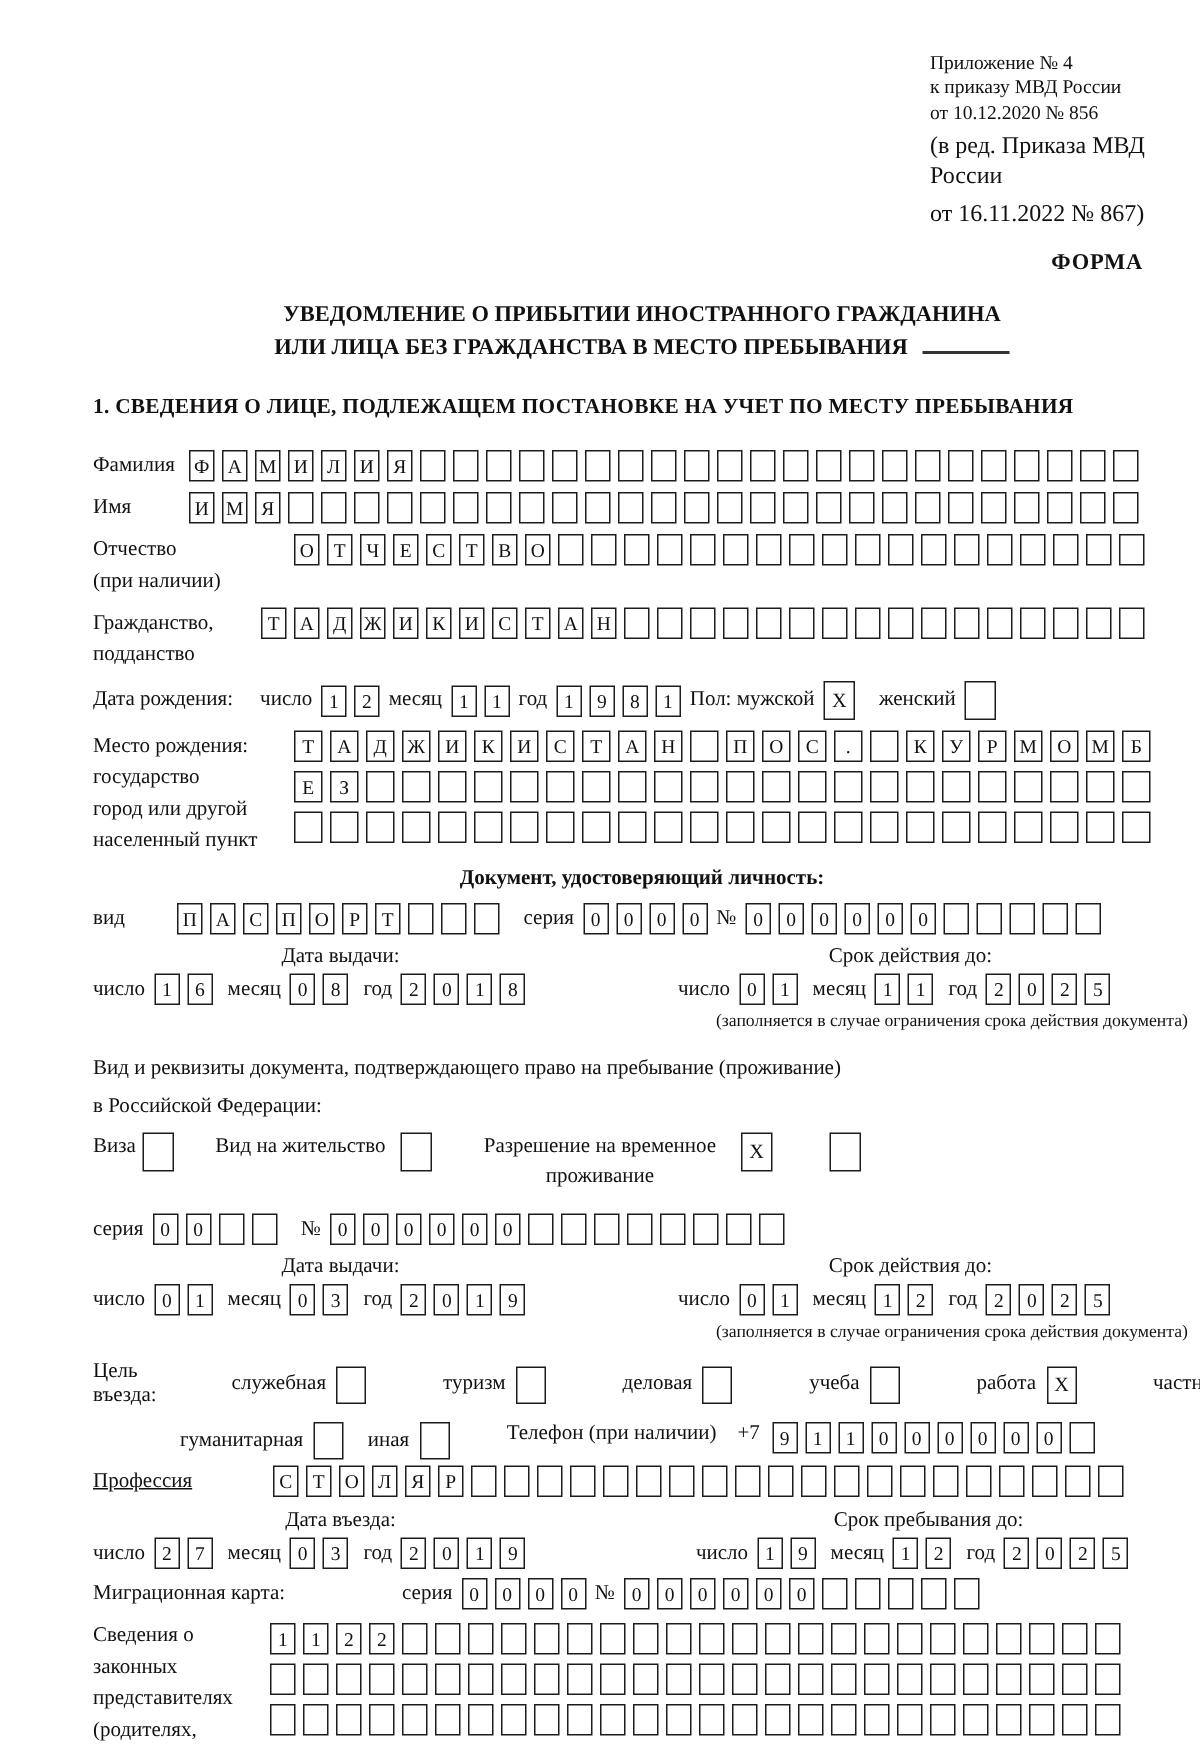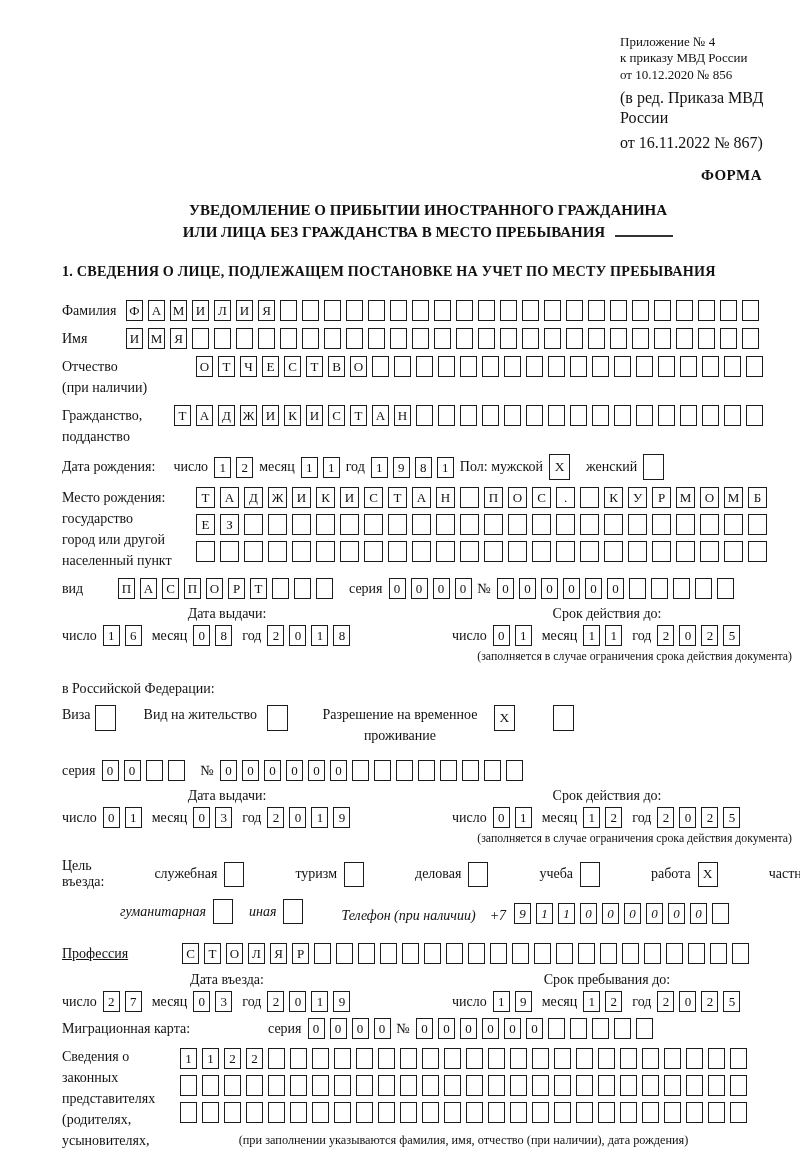--- a/index.html
+++ b/index.html
@@ -72,21 +72,21 @@
   .permit-intro { line-height:1.8; margin-bottom:4px; }
   .permitrow { display:flex; align-items:flex-start; margin-bottom:14px; }
   .popt { display:flex; align-items:flex-start; margin-right:28px; }
   .popt .cb { margin-left:10px; }
   .popt-label { text-align:center; line-height:1.45; }
 
   
   .purpose { display:flex; align-items:center; margin-bottom:9px;gap:42px; }
   .ppair { display:inline-flex; align-items:center; margin-right:9px; }
   .ppair .cb { margin-left:7px; width:20px; height:25px; }
-  .phone-row { display:flex; align-items:flex-end; margin-bottom:19px; padding-left:58px;font-style:italic; }
+  .phone-row { display:flex; align-items:flex-start; margin-bottom:4px; padding-left:58px; }
   .phone-row .ppair { margin-right:16px; }
   .phone-lbl { margin:0 14px 0 22px; }
   .plus7 { margin-right:8px; }
 
   .caption { font-size:12.3px; text-align:center; margin:4px 0 0 140px; }
 </style>
 </head>
 <body>
 
 <div class="page">
@@ -359,20 +359,21 @@
           <span class="cell"></span>
           <span class="cell"></span>
           <span class="cell"></span>
           <span class="cell"></span>
           <span class="cell"></span>
           <span class="cell"></span>
         </span>
     </span>
   </div>
 
+  <div class="doc-head">Документ, удостоверяющий личность:</div>
 
   <div class="frow inl">
     <span class="flabel" style="width:50px;">вид</span>
     <span class="cellrow">
         <span class="cell">П</span>
         <span class="cell">А</span>
         <span class="cell">С</span>
         <span class="cell">П</span>
         <span class="cell">О</span>
         <span class="cell">Р</span>
@@ -446,20 +447,21 @@
             <span class="cell">0</span>
             <span class="cell">2</span>
             <span class="cell">5</span>
           </span>
       </div>
       <div class="note">(заполняется в случае ограничения срока действия документа)</div>
     </div>
   </div>
 
   <div class="permit-intro">
+    <div>Вид и реквизиты документа, подтверждающего право на пребывание (проживание)</div>
     <div>в Российской Федерации:</div>
   </div>
 
   <div class="permitrow">
     <span class="popt">
       <span class="popt-label">Виза</span>
       <span class="cb" style="margin-left:4px;"></span>
     </span>
     <span class="popt">
       <span class="popt-label">Вид на жительство</span>
@@ -631,21 +633,21 @@
         <span class="cell"></span>
         <span class="cell"></span>
         <span class="cell"></span>
         <span class="cell"></span>
         <span class="cell"></span>
         <span class="cell"></span>
         <span class="cell"></span>
       </span>
   </div>
 
-  <div class="datecols" style="margin-top:8px;">
+  <div class="datecols" style="margin-top:8px;gap:12px;">
     <div class="dc dc-l">
       <div class="dhead">Дата въезда:</div>
       <div class="dgroup">
         <span class="t">число</span>
         <span class="cellrow">
             <span class="cell">2</span>
             <span class="cell">7</span>
           </span>
         <span class="t">месяц</span>
         <span class="cellrow">

